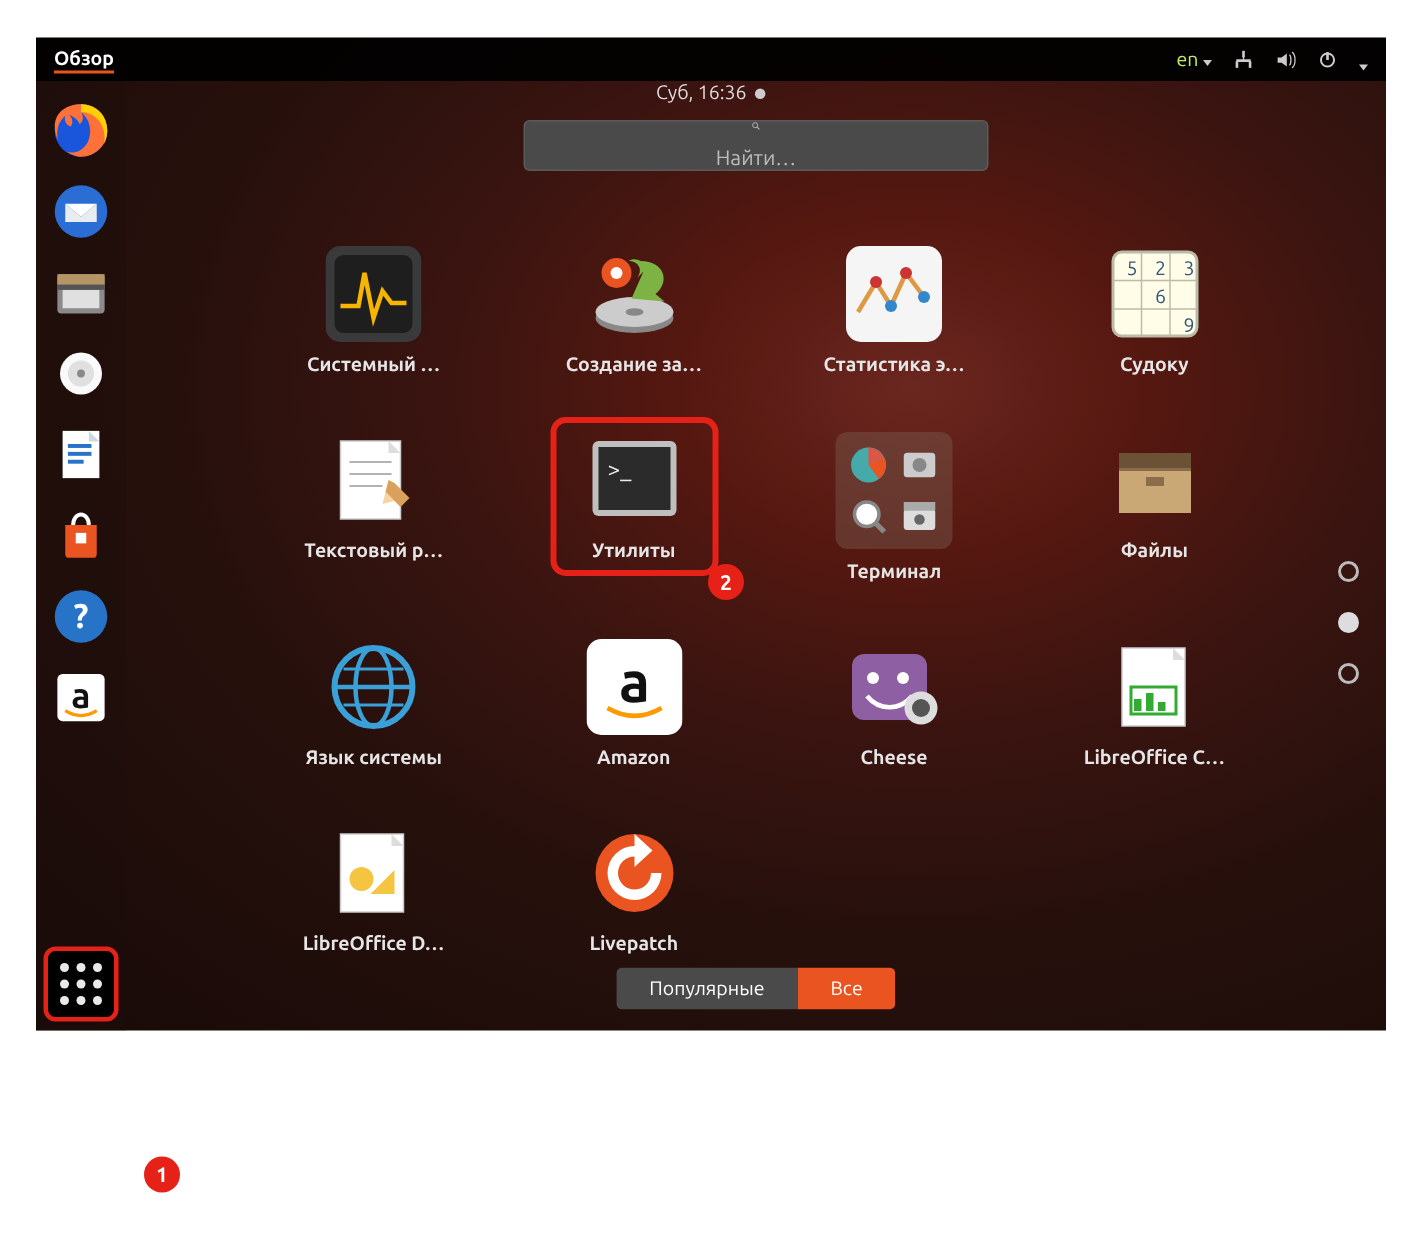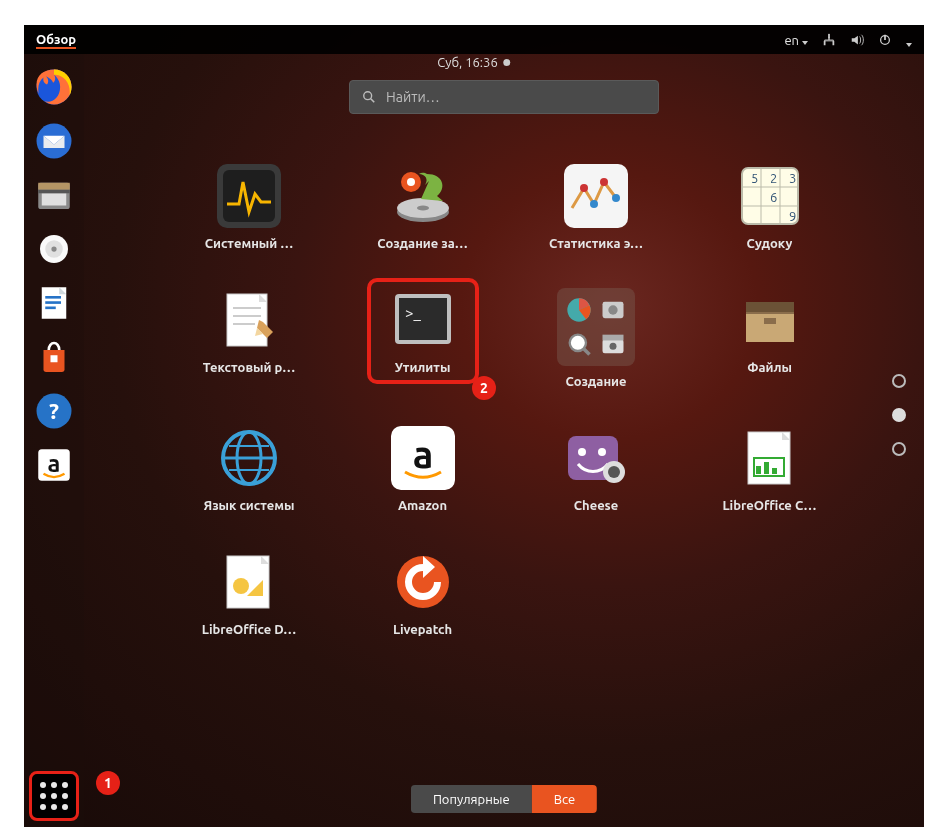--- a/index.html
+++ b/index.html
@@ -1,32 +1,32 @@
 <!DOCTYPE html>
 <html><head>
 <meta charset="utf-8">
 <style>
 * { margin: 0; padding: 0; box-sizing: border-box; font-family: Ubuntu, "Segoe UI", sans-serif; }
 body { background: #fff; width: 950px; height: 834px; overflow: hidden; position: relative; }
-.viewport { position: absolute; left: 24px; top: 25px; width: 900px; height: 802px; background: radial-gradient(ellipse at 65% 35%, #6a2720 0%, #561810 18%, #3a1410 38%, #26100c 60%, #180a08 100%); border-top: 1px solid #000; }
+.viewport { position: absolute; left: 24px; top: 25px; width: 900px; height: 662px; background: radial-gradient(ellipse at 65% 35%, #6a2720 0%, #561810 18%, #3a1410 38%, #26100c 60%, #180a08 100%); border-top: 1px solid #000; }
 .topbar { height: 28px; background: rgba(0,0,0,0.92); color: #ddd; display: flex; align-items: center; padding: 0 12px; font-size: 13px; position: relative; }
 .topbar .activities { font-weight: 700; color: #fff; border-bottom: 2px solid #e95420; padding-bottom: 1px; }
 .topbar .center { position: absolute; left: 50%; transform: translateX(-50%); display: flex; align-items: center; gap: 6px; margin-top: 44px; }
 .topbar .center .dot { width: 7px; height: 7px; background: #ccc; border-radius: 50%; }
-.topbar .right { margin-left: auto; display: flex; align-items: flex-end; gap: 14px; color: #e5e5e5; }
+.topbar .right { margin-left: auto; display: flex; align-items: flex-end; gap: 14px; color: #bef264; }
 .topbar .right .tri { display:inline-block; border-left: 3px solid transparent; border-right: 3px solid transparent; border-top: 4px solid #ccc; }
 .topbar .right svg { width: 14px; height: 14px; fill: #ccc; }
 .dock { position: absolute; left: 0; top: 28px; bottom: 0; width: 60px; background: rgba(30,15,12,0.35); display: flex; flex-direction: column; padding-top: 6px; }
 .dock .item { width: 48px; height: 48px; margin: 3px auto; display: flex; align-items: center; justify-content: center; border-radius: 6px; }
 .dock .spacer { flex: 1; }
 .dock .show-apps { width: 50px; height: 50px; margin: 0 auto 6px; border: 3px solid #e62117; border-radius: 8px; display: grid; grid-template-columns: repeat(3,6px); grid-template-rows: repeat(3,6px); gap: 5px; align-content: center; justify-content: center; background: #000; position: relative; }
 .dock .show-apps span { width: 6px; height: 6px; background: #e9e9e9; border-radius: 50%; }
 .badge { position: absolute; width: 24px; height: 24px; background: #e62117; color: #fff; border-radius: 50%; display: flex; align-items: center; justify-content: center; font-weight: 700; font-size: 14px; }
 .content { position: absolute; left: 60px; top: 28px; right: 0; bottom: 0; }
-.search { position: absolute; top: 26px; left: 50%; transform: translateX(-50%); width: 310px; height: 34px; background: #4a4a4a; border: 1px solid #5a5a5a; border-radius: 4px; display: flex; align-items: center; padding: 0 12px; gap: 10px; color: #bcbcbc; font-size: 14px; }
+.search { position: absolute; top: 26px; left: 50%; transform: translateX(-50%); width: 310px; height: 34px; background: #4a4a4a; border: 1px solid #5a5a5a; border-radius: 4px; display: flex; align-items: center; padding: 0 12px; gap: 10px; color: #bcbcbc; font-size: 14px; flex-direction: column; }
 .search svg { width: 14px; height: 14px; fill: #bcbcbc; }
 .grid { position: absolute; top: 110px; left: 115px; right: 85px; display: grid; grid-template-columns: repeat(4, 1fr); column-gap: 54px; row-gap: 38px; }
 .app { display: flex; flex-direction: column; align-items: center; gap: 8px; color: #e6e6e6; font-size: 13px; text-align: center; cursor: pointer; width: 100px; position: relative; }
 .app .iconbox { width: 64px; height: 64px; display: flex; align-items: center; justify-content: center; }
 .app .label { white-space: nowrap; overflow: hidden; text-overflow: ellipsis; max-width: 100px; font-weight: bold; }
 .app.highlight { }
 .app.highlight .ring { position: absolute; top: -10px; left: -6px; width: 112px; height: 106px; border: 4px solid #e62117; border-radius: 10px; pointer-events: none; }
 .app.folder .iconbox { width: 78px; height: 78px; background: rgba(120,90,80,0.45); border-radius: 8px; display: grid; grid-template-columns: 1fr 1fr; grid-template-rows: 1fr 1fr; gap: 6px; padding: 8px; }
 .pagers { position: absolute; right: 18px; top: 320px; display: flex; flex-direction: column; gap: 20px; }
 .pagers .pg { width: 14px; height: 14px; border: 2px solid #bbb; border-radius: 50%; cursor: pointer; }
@@ -249,21 +249,21 @@
           <svg viewBox="0 0 24 24">
               <circle cx="11" cy="11" r="7" fill="#fff" stroke="#888" stroke-width="2"></circle>
               <line x1="16" y1="16" x2="21" y2="21" stroke="#888" stroke-width="3"></line>
             </svg>
           <svg viewBox="0 0 24 24">
               <rect x="3" y="8" width="18" height="12" rx="2" fill="#ddd"></rect>
               <rect x="3" y="4" width="18" height="5" fill="#aaa"></rect>
               <circle cx="12" cy="14" r="3" fill="#666"></circle>
             </svg>
         </div>
-        <span class="label">Создание</span>
+        <span class="label">Терминал</span>
       </div>
       <div class="app">
         <div class="iconbox">
             <svg class="tile" viewBox="0 0 64 64">
               <rect x="8" y="14" width="48" height="40" rx="4" fill="#8a6d4b"></rect>
               <rect x="8" y="14" width="48" height="10" fill="#6b5236"></rect>
               <rect x="8" y="26" width="48" height="28" fill="#c9a875"></rect>
               <rect x="26" y="30" width="12" height="6" fill="#8a6d4b"></rect>
             </svg>
           </div>

